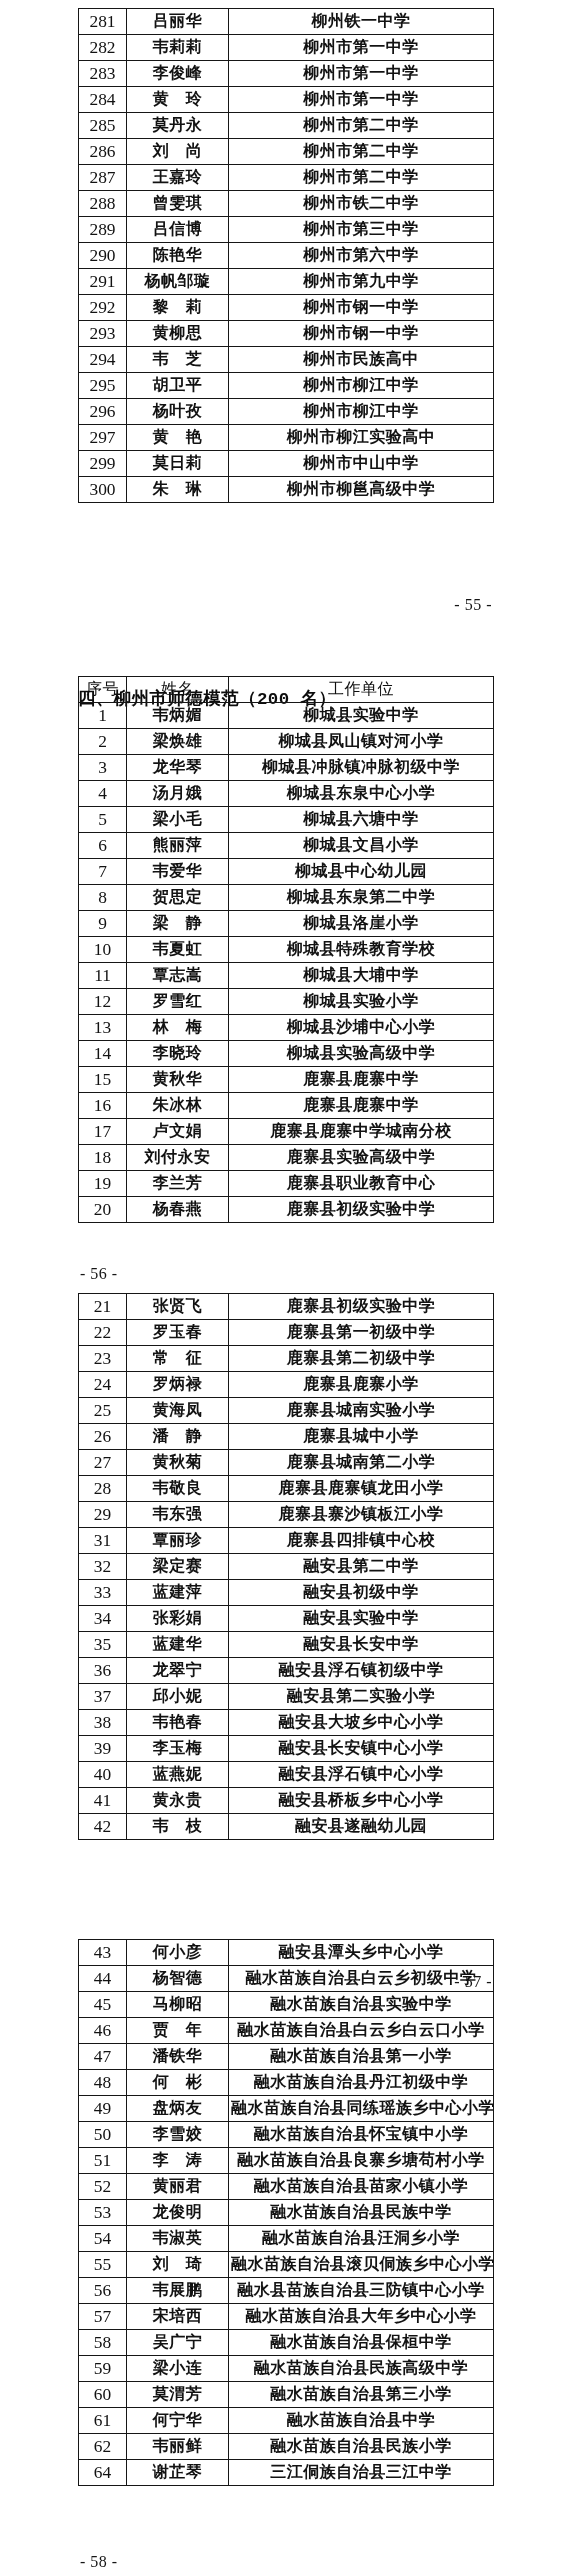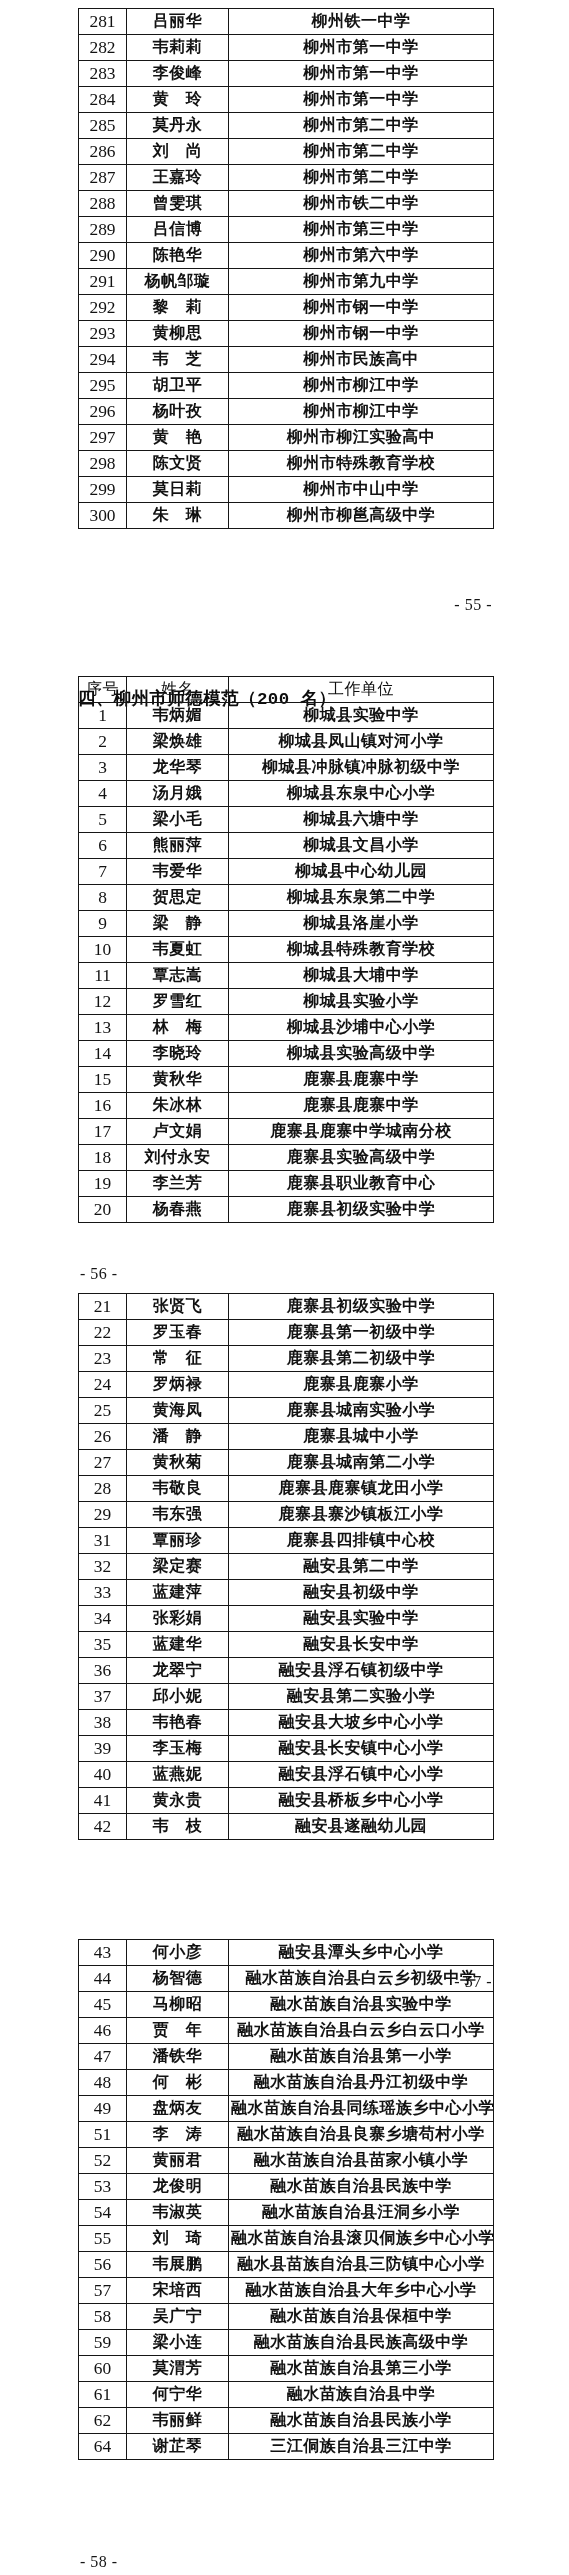--- a/index.html
+++ b/index.html
@@ -129,25 +129,20 @@
           <td class="cell-index">296</td>
           <td class="cell-name">杨叶孜</td>
           <td class="cell-unit">柳州市柳江中学</td>
         </tr>
         <tr>
           <td class="cell-index">297</td>
           <td class="cell-name">黄　艳</td>
           <td class="cell-unit">柳州市柳江实验高中</td>
         </tr>
         <tr>
-          <td class="cell-index">298</td>
-          <td class="cell-name">陈文贤</td>
-          <td class="cell-unit">柳州市特殊教育学校</td>
-        </tr>
-        <tr>
           <td class="cell-index">299</td>
           <td class="cell-name">莫日莉</td>
           <td class="cell-unit">柳州市中山中学</td>
         </tr>
         <tr>
           <td class="cell-index">300</td>
           <td class="cell-name">朱　琳</td>
           <td class="cell-unit">柳州市柳邕高级中学</td>
         </tr>
       </tbody>
@@ -425,20 +420,25 @@
           <td class="cell-index">48</td>
           <td class="cell-name">何　彬</td>
           <td class="cell-unit">融水苗族自治县丹江初级中学</td>
         </tr>
         <tr>
           <td class="cell-index">49</td>
           <td class="cell-name">盘炳友</td>
           <td class="cell-unit">融水苗族自治县同练瑶族乡中心小学</td>
         </tr>
         <tr>
+          <td class="cell-index">50</td>
+          <td class="cell-name">李雪姣</td>
+          <td class="cell-unit">融水苗族自治县怀宝镇中小学</td>
+        </tr>
+        <tr>
           <td class="cell-index">51</td>
           <td class="cell-name">李　涛</td>
           <td class="cell-unit">融水苗族自治县良寨乡塘苟村小学</td>
         </tr>
         <tr>
           <td class="cell-index">52</td>
           <td class="cell-name">黄丽君</td>
           <td class="cell-unit">融水苗族自治县苗家小镇小学</td>
         </tr>
         <tr>

